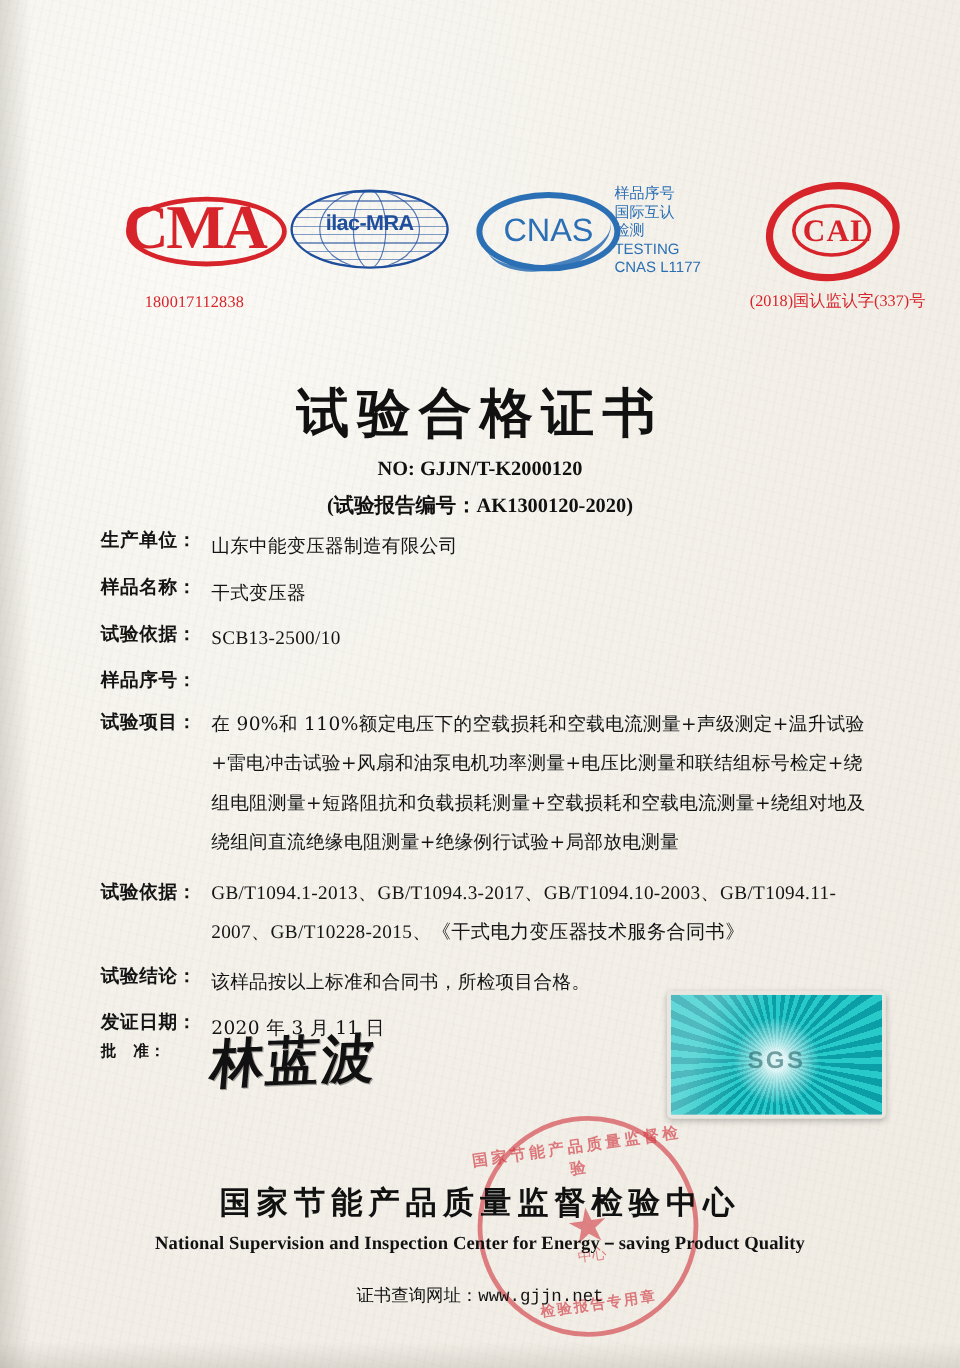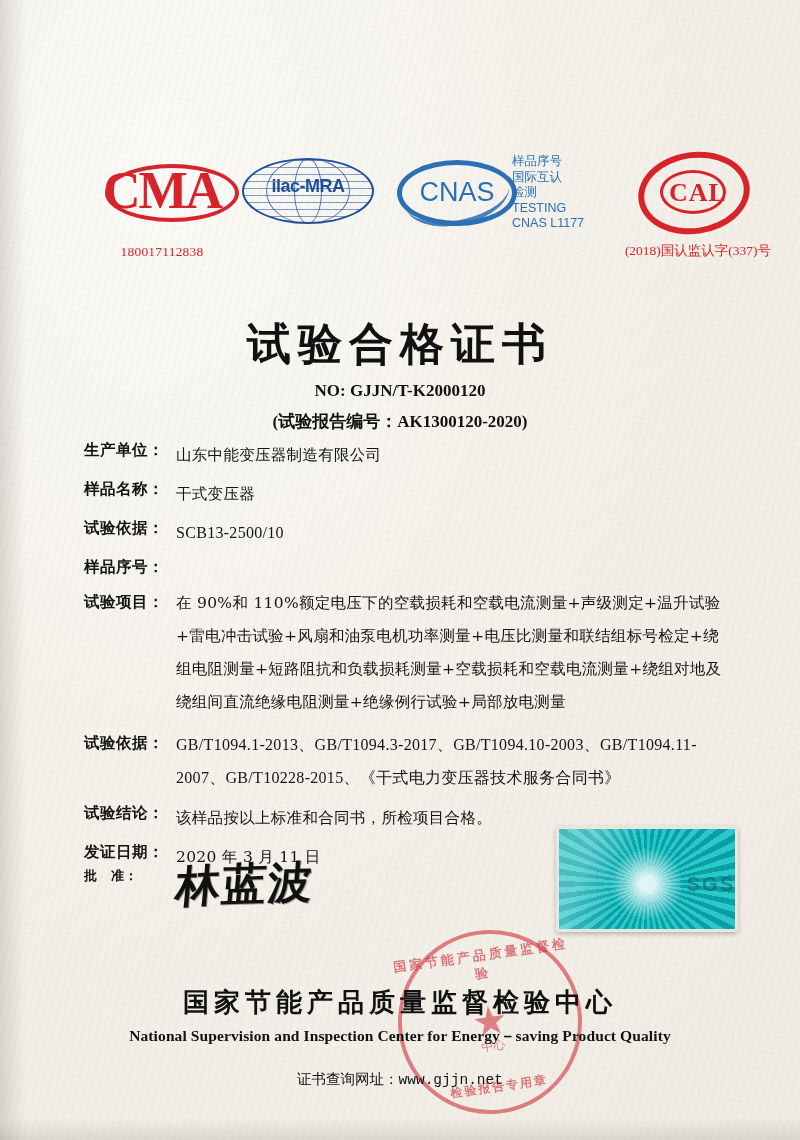--- a/index.html
+++ b/index.html
@@ -304,21 +304,21 @@
     content: "";
     position: absolute;
     inset: 0;
     background:
       radial-gradient(circle at 50% 55%, rgba(255,255,255,0.85) 0 8%, rgba(255,255,255,0) 35%),
       linear-gradient(110deg, rgba(255,255,255,0.28) 0 18%, rgba(255,255,255,0) 40%);
   }
   .hologram-text {
     position: absolute;
     left: 0; right: 0; top: 44px;
-    text-align: right;
+    text-align: center;
     font-family: "Liberation Sans", sans-serif;
     font-size: 20px;
     font-weight: bold;
     color: rgba(20,90,95,0.55);
     letter-spacing: 2px;
     z-index: 3;
   }
 
   
   .seal {

